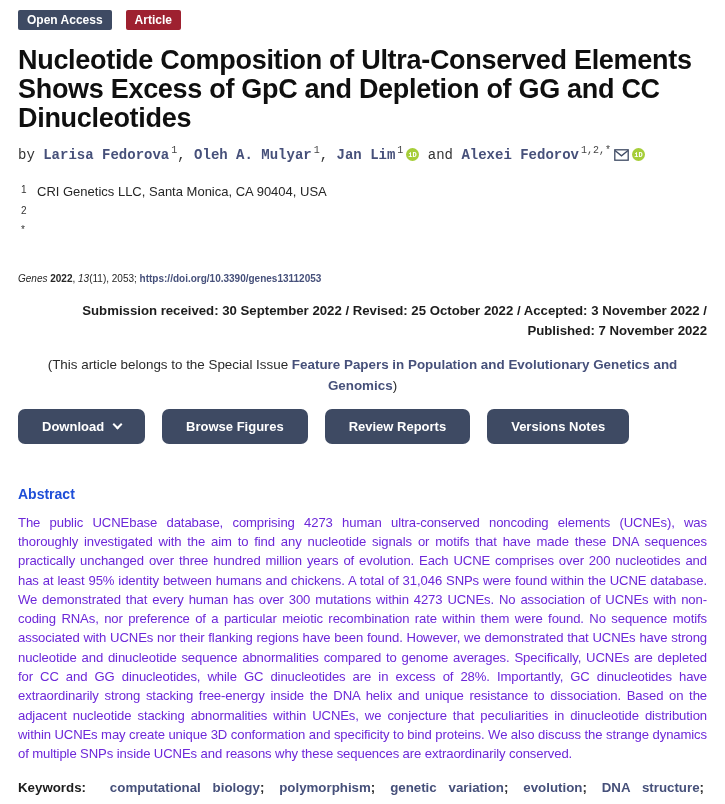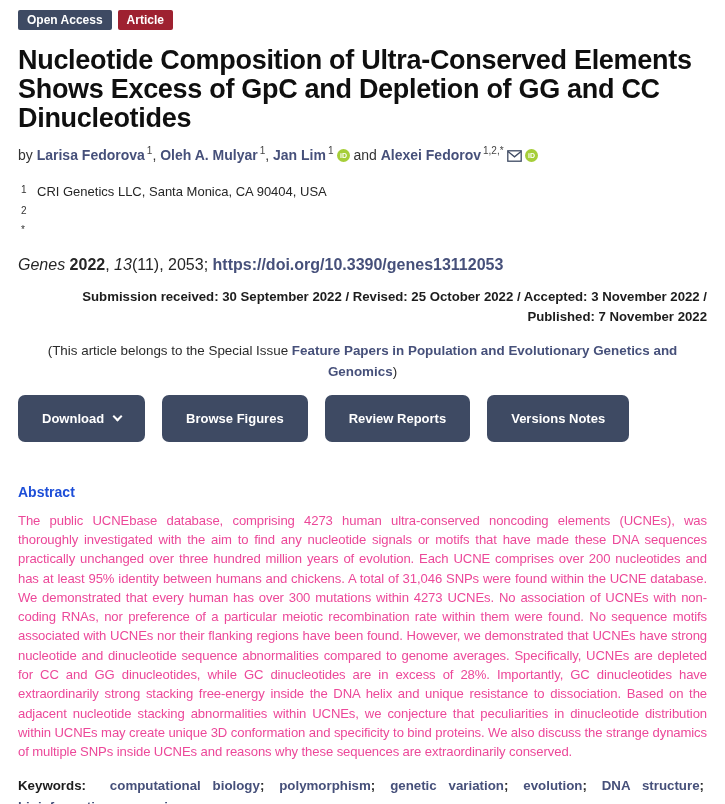--- a/index.html
+++ b/index.html
@@ -7,59 +7,59 @@
   }
   *{box-sizing:border-box;}
   html,body{margin:0;padding:0;}
   body{
     width:725px;height:804px;overflow:hidden;background:#ffffff;
     padding:10px 18px;color:var(--text);
     font-family:"Liberation Sans",sans-serif;
   }
   a{text-decoration:none;cursor:pointer;}
 
-  .badges{display:flex;gap:6px;align-items:center;}
+  .badges{display:flex;gap:14px;align-items:center;}
   .badge{color:#fff;font-size:12px;font-weight:bold;line-height:14px;padding:3px 9px;border-radius:2px;}
   .badge.oa{background:var(--slate);}
   .badge.art{background:var(--red);}
 
   h1.title{margin:16px 0 0;font-size:27px;line-height:29px;letter-spacing:-0.3px;color:#0f0f0f;font-weight:bold;}
 
-  .byline{margin-top:7px;font-size:14px;line-height:22px;color:#333;}
+  .byline{margin-top:7px;font-size:14px;line-height:22px;color:#333;font-family:Liberation Mono, monospace;}
   .byline a.author{color:var(--link);font-weight:bold;}
   .byline sup{font-size:10px;color:#444;margin-left:2px;}
   .inline-icon{display:inline-block;vertical-align:-2px;margin-left:3px;}
   .inline-icon svg{display:block;}
 
   .affils{margin-top:15px;}
   .affil{display:flex;font-size:13px;line-height:21px;padding-left:3px;}
   .affil .marker{font-size:10px;width:9px;flex:0 0 9px;margin-top:-2px;text-align:left;color:#333;}
   .affil .atext{margin-left:7px;}
 
-  .citation{margin-top:15px;font-size:16px;line-height:19px;}
+  .citation{margin-top:29px;font-size:10px;line-height:19px;}
   .citation .j{font-style:italic;}
   .citation .y{font-weight:bold;}
   .citation .v{font-style:italic;}
   .citation a{color:var(--link);font-weight:bold;}
 
   .dates{margin-top:13px;font-size:13.2px;font-weight:bold;line-height:20px;color:#1c1c1c;max-width:689px;text-align:right;}
 
   .special{margin-top:13px;font-size:13.4px;line-height:21px;color:#2b2b2b;text-align:center;}
   .special a{color:var(--link);font-weight:bold;}
 
   .toolbar{margin-top:13px;display:flex;gap:17px;}
   .btn{
     background:var(--slate);color:#fff;border:none;border-radius:7px;
-    height:47px;padding:0 24px;display:flex;align-items:center;gap:10px;
+    height:35px;padding:0 24px;display:flex;align-items:center;gap:10px;
     font-family:inherit;font-size:13px;font-weight:bold;cursor:pointer;
   }
   .chev{width:7px;height:7px;border-left:2px solid #fff;border-bottom:2px solid #fff;transform:rotate(-45deg);margin-top:-4px;}
 
   .abs-head{margin-top:42px;font-size:14px;font-weight:bold;color:#1d4ed8;}
-  .abs-body{margin-top:11px;font-size:13.1px;line-height:19.3px;letter-spacing:-0.1px;text-align:justify;color:#ec4899;}
+  .abs-body{margin-top:11px;font-size:13.1px;line-height:19.3px;letter-spacing:-0.1px;text-align:justify;color:#6d28d9;}
 
   .kw{margin-top:11px;font-size:13.3px;line-height:21px;text-align:justify;font-weight:bold;}
   .kw .label{color:#1c1c1c;margin-right:12px;}
   .kw a{color:var(--link);}
   .kw .sep{color:#2a2a2a;margin-right:3px;}
 </style>
 </head>
 <body>
 
 <div class="badges">

